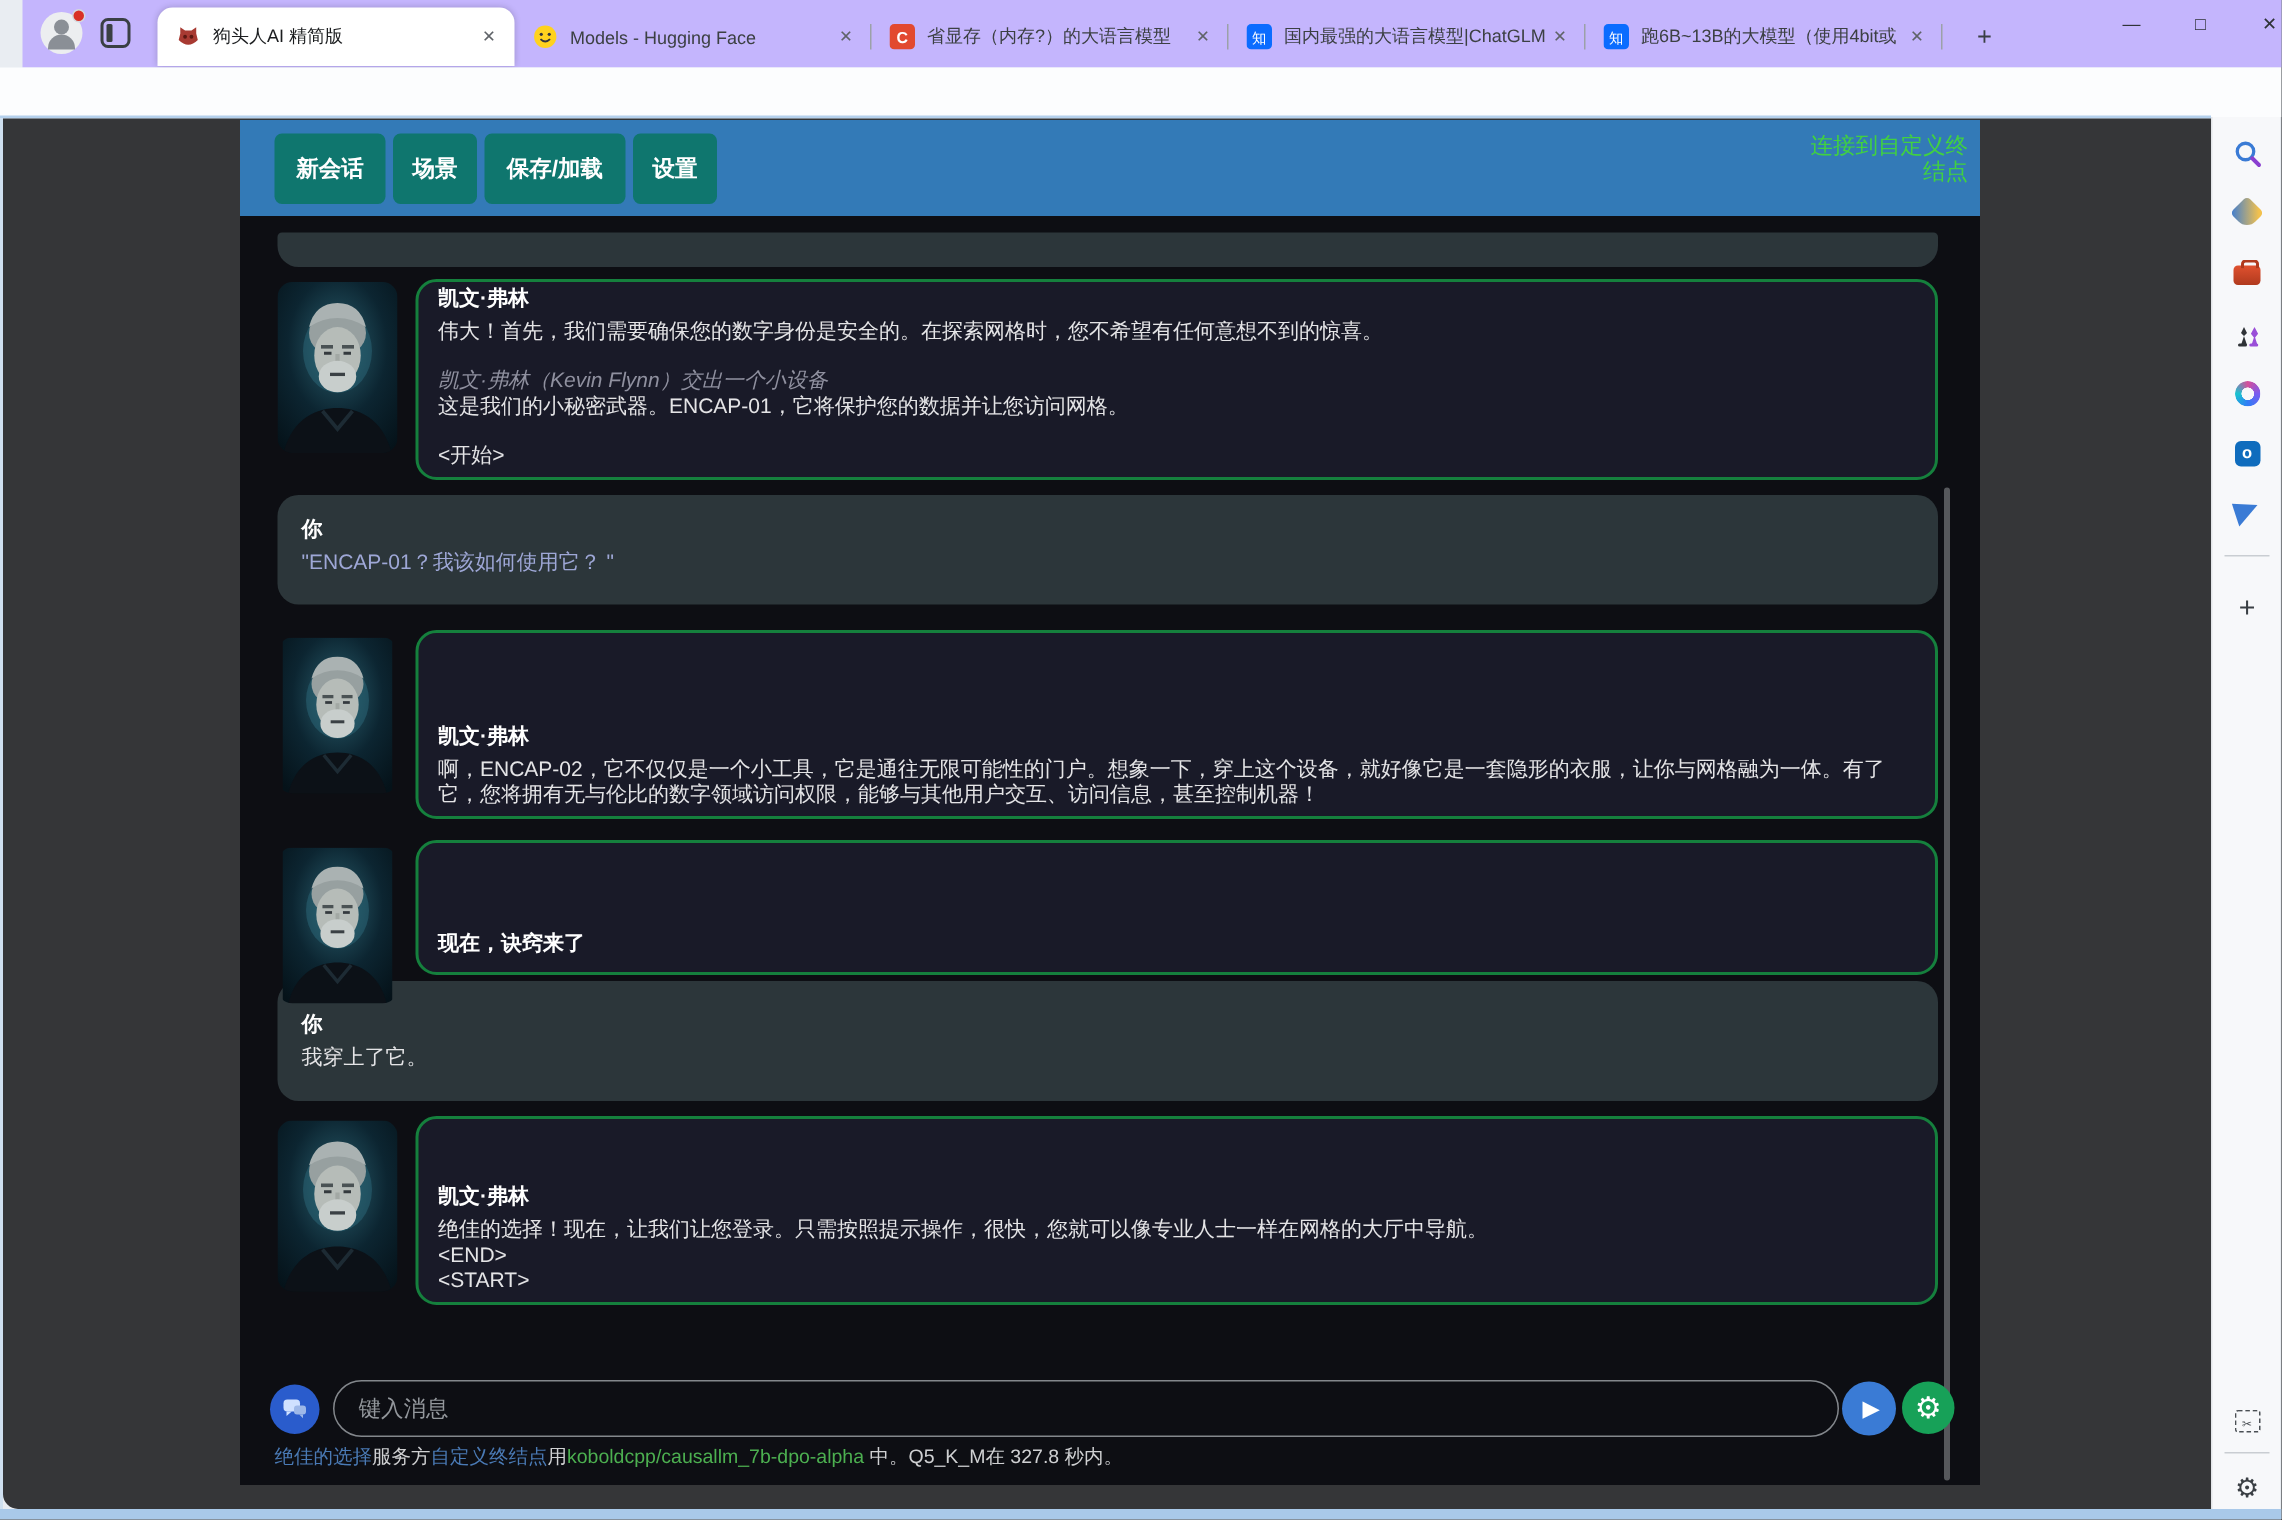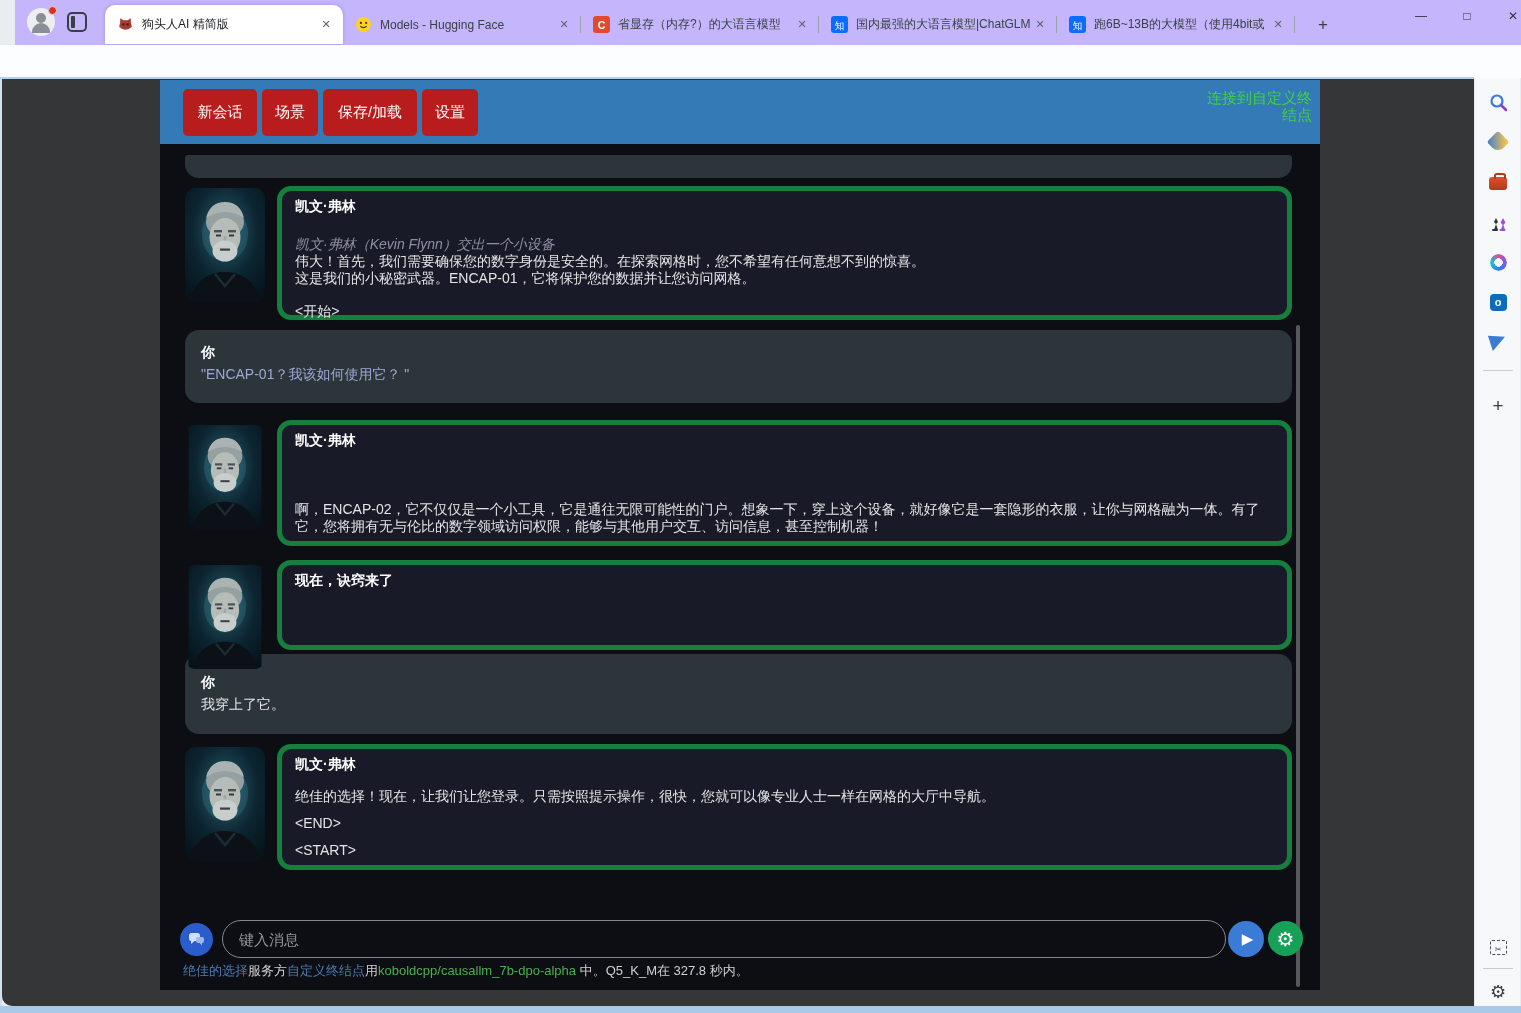--- a/index.html
+++ b/index.html
@@ -57,28 +57,28 @@
   
   .page-topline { position:absolute; left:0; top:77px; width:1474px; height:2px; background:#b4d0ec; }
   .page { position:absolute; left:2px; top:79px; width:1472px; height:927px; background:#353638; border-bottom-left-radius:10px; }
   .left-edge { position:absolute; left:0; top:79px; width:2px; height:927px; background:#cfe0f0; }
   .bottom-strip { position:absolute; left:0; top:1006px; width:1521px; height:7px; background:#a9c9e9; }
 
   
   .app { position:absolute; left:158px; top:1px; width:1160px; height:910px; background:#0d0e13; overflow:hidden; }
   .appnav { position:absolute; left:0; top:0; width:1160px; height:64px; background:#337ab7; }
   .appnav-buttons { position:absolute; left:23px; top:9px; display:flex; gap:5px; }
-  .appnav-btn { height:47px; background:#b91c1c; border-radius:5px; color:#fff; font-weight:normal; font-size:15px; display:flex; align-items:center; justify-content:center; }
+  .appnav-btn { height:47px; background:#0f766e; border-radius:5px; color:#fff; font-weight:bold; font-size:15px; display:flex; align-items:center; justify-content:center; }
   .appnav-link { position:absolute; right:8px; top:9px; width:112px; text-align:right; color:#41d141; font-size:15px; line-height:17px; }
 
   .chat { position:absolute; left:25px; top:75px; width:1107px; }
   .msg-partial { height:23px; background:#2c363a; border-radius:3px 3px 14px 14px; margin-bottom:8px; }
   .row-bot { display:flex; gap:12px; align-items:flex-start; }
   .avatar { width:80px; height:114px; border-radius:10px; overflow:hidden; flex:none; }
-  .bubble-bot { flex:1; background:#191a28; border:5px solid #15803d; border-radius:14px; padding:6px 13px; display:flex; flex-direction:column; justify-content:space-between; align-self:stretch; }
+  .bubble-bot { flex:1; background:#191a28; border:2px solid #15803d; border-radius:14px; padding:6px 13px; display:flex; flex-direction:column; justify-content:flex-end; align-self:stretch; }
   .bubble-user { background:#2c363a; border-radius:14px; padding:13px 16px; }
   .msg-name { font-weight:bold; color:#ffffff; font-size:14px; line-height:18px; margin-bottom:5px; }
   .msg-p { color:#e4e4e6; font-size:14px; line-height:17px; }
   .msg-p.gap { margin-top:16px; }
   .msg-p.action { color:#8f909f; font-style:italic; }
   .msg-p.quote { color:#9ea7d6; }
 
   .scrollthumb { position:absolute; left:1136px; top:245px; width:4px; height:662px; background:#56585c; border-radius:2px; }
 
   .inputrow { position:absolute; left:20px; top:840px; width:1123px; height:40px; }
@@ -290,22 +290,22 @@
     <div class="chat">
 
       <div class="msg-partial"></div>
 
       <div class="row-bot" style="height:134px; margin-bottom:10px">
         <svg class="avatar" style="height:114px; margin-top:2px">
             <use href="#flynn"></use>
           </svg>
         <div class="bubble-bot">
           <div class="msg-name">凯文·弗林</div>
+          <div class="msg-p">伟大！首先，我们需要确保您的数字身份是安全的。在探索网格时，您不希望有任何意想不到的惊喜。</div>
           <div class="msg-p gap action">凯文·弗林（Kevin Flynn）交出一个小设备</div>
-          <div class="msg-p">伟大！首先，我们需要确保您的数字身份是安全的。在探索网格时，您不希望有任何意想不到的惊喜。</div>
           <div class="msg-p">这是我们的小秘密武器。ENCAP-01，它将保护您的数据并让您访问网格。</div>
           <div class="msg-p gap">&lt;开始&gt;</div>
         </div>
       </div>
 
       <div class="bubble-user" style="height:73px; margin-bottom:17px">
         <div class="msg-name">你</div>
         <div class="msg-p quote">"ENCAP-01？我该如何使用它？ "</div>
       </div>
 

